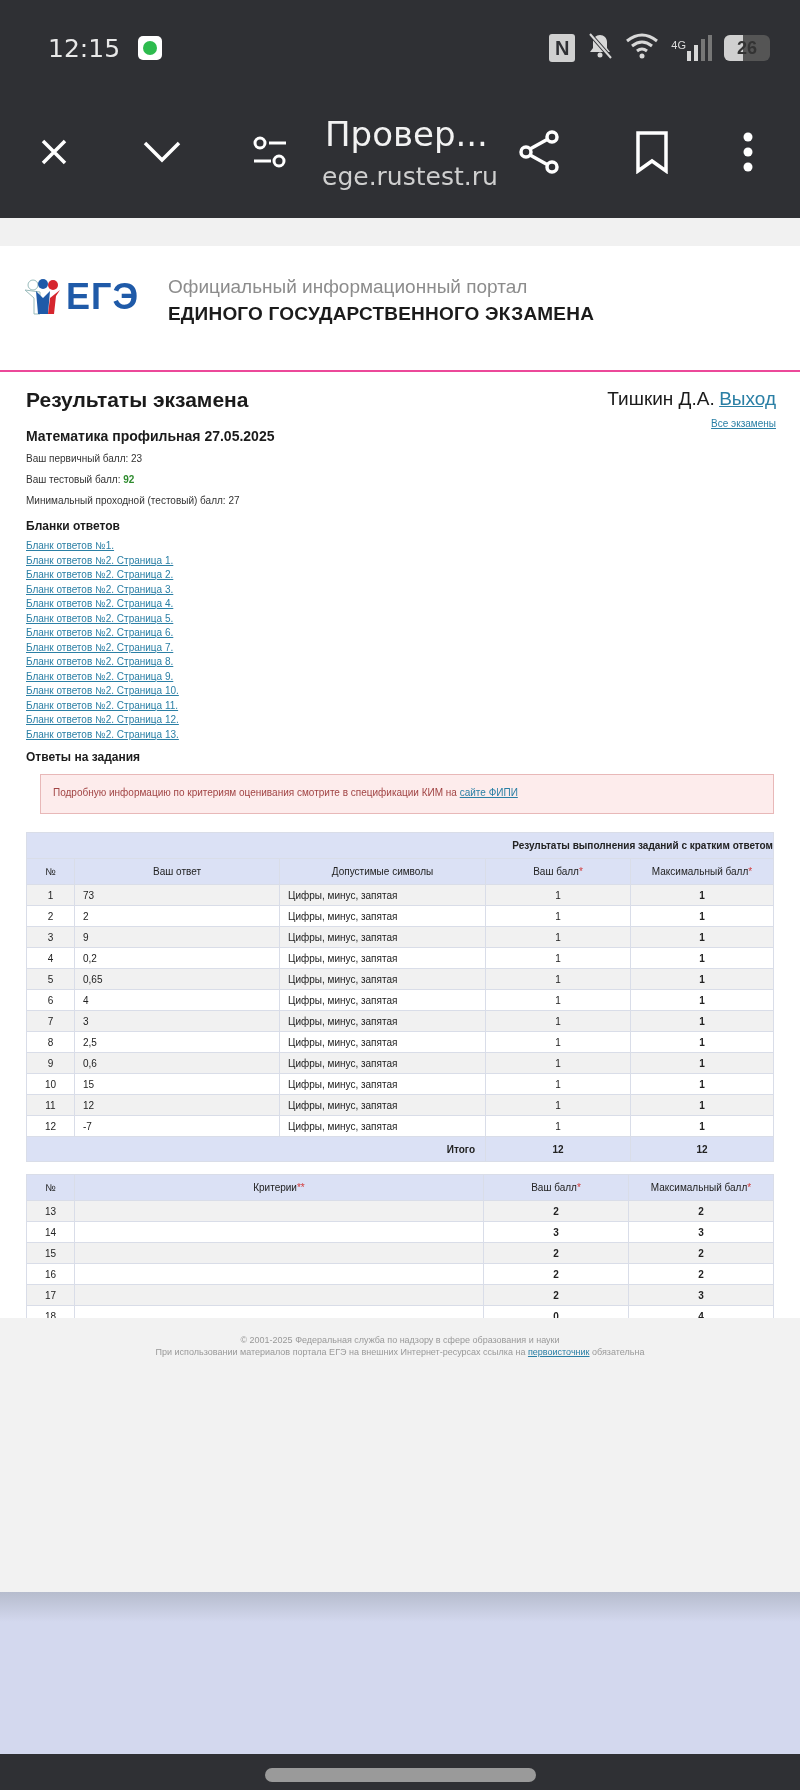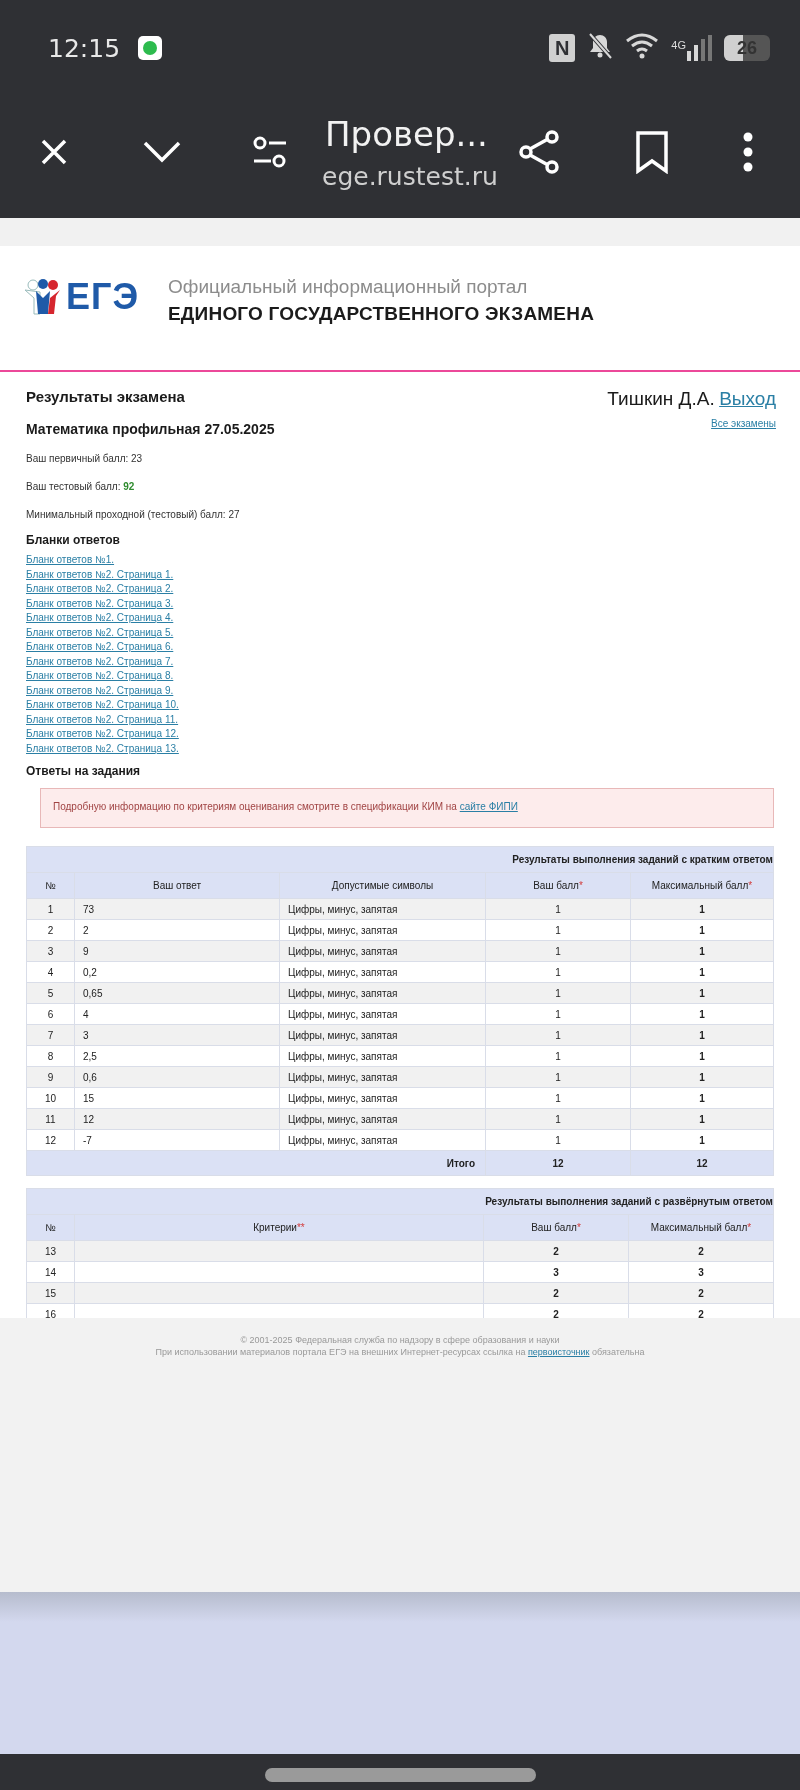--- a/index.html
+++ b/index.html
@@ -33,23 +33,23 @@
   .logo-text { font-size: 36px; font-weight: bold; color: #1f5aa8; margin-left: 4px; letter-spacing: 1px; }
   .portal { position: absolute; left: 168px; top: 30px; }
   .portal-1 { font-size: 19px; color: #8c8c8c; }
   .portal-2 { font-size: 19px; color: #1b1b1b; font-weight: bold; margin-top: 5px; letter-spacing: 0.2px; }
 
   .content { padding: 16px 26px 0 26px; position: relative; }
   .user { position: absolute; right: 24px; top: 16px; text-align: right; }
   .user-name { font-size: 19px; color: #1b1b1b; }
   .logout { font-size: 19px; color: #2a7fa5; text-decoration: underline; }
   .all-exams { display: block; font-size: 10px; color: #2a7fa5; text-decoration: underline; margin-top: 8px; }
-  h1 { font-size: 15px; font-weight: bold; color: #1b1b1b; }
+  h1 { font-size: 21px; font-weight: bold; color: #1b1b1b; }
   h2 { font-size: 14px; font-weight: bold; color: #1b1b1b; margin-top: 16px; }
-  .score-line { font-size: 10px; color: #333; margin-top: 16px; line-height: 12px; }
+  .score-line { font-size: 10px; color: #333; margin-top: 9px; line-height: 12px; }
   .score-line .green { color: #2e8b2e; font-weight: bold; }
   h3 { font-size: 12px; font-weight: bold; color: #1b1b1b; margin-top: 12px; }
   .forms { margin-top: 6px; }
   .forms a { display: block; font-size: 10px; color: #2a7fa5; text-decoration: underline; line-height: 14.5px; }
   .answers-h { font-size: 12px; font-weight: bold; color: #1b1b1b; margin-top: 8px; }
 
   .notice { margin-top: 10px; background: #fdecec; border: 1px solid #e8b8b8; height: 40px; padding: 12px 12px; font-size: 10px; color: #a14444; margin-left: 14px; }
   .notice a { color: #2a7fa5; text-decoration: underline; }
 
   table { width: 100%; border-collapse: collapse; font-size: 10px; color: #222; }
@@ -324,23 +324,20 @@
         <tr class="total">
           <td colspan="3" class="total-lbl">Итого</td>
           <td class="sc">12</td>
           <td class="mx">12</td>
         </tr>
       </tfoot>
     </table>
 
     <table class="t2">
       <thead>
-        <tr>
-            <th colspan="4" class="cap">Результаты выполнения заданий с развёрнутым ответом</th>
-          </tr>
         <tr class="hdr">
           <th style="width:48px">№</th>
           <th><span>Критерии</span><span class="star">**</span></th>
           <th style="width:145px"><span>Ваш балл</span><span class="star">*</span></th>
           <th style="width:145px"><span>Максимальный балл</span><span class="star">*</span></th>
         </tr>
       </thead>
       <tbody id="long-body">
           <tr class="odd">
             <td class="num">13</td>

